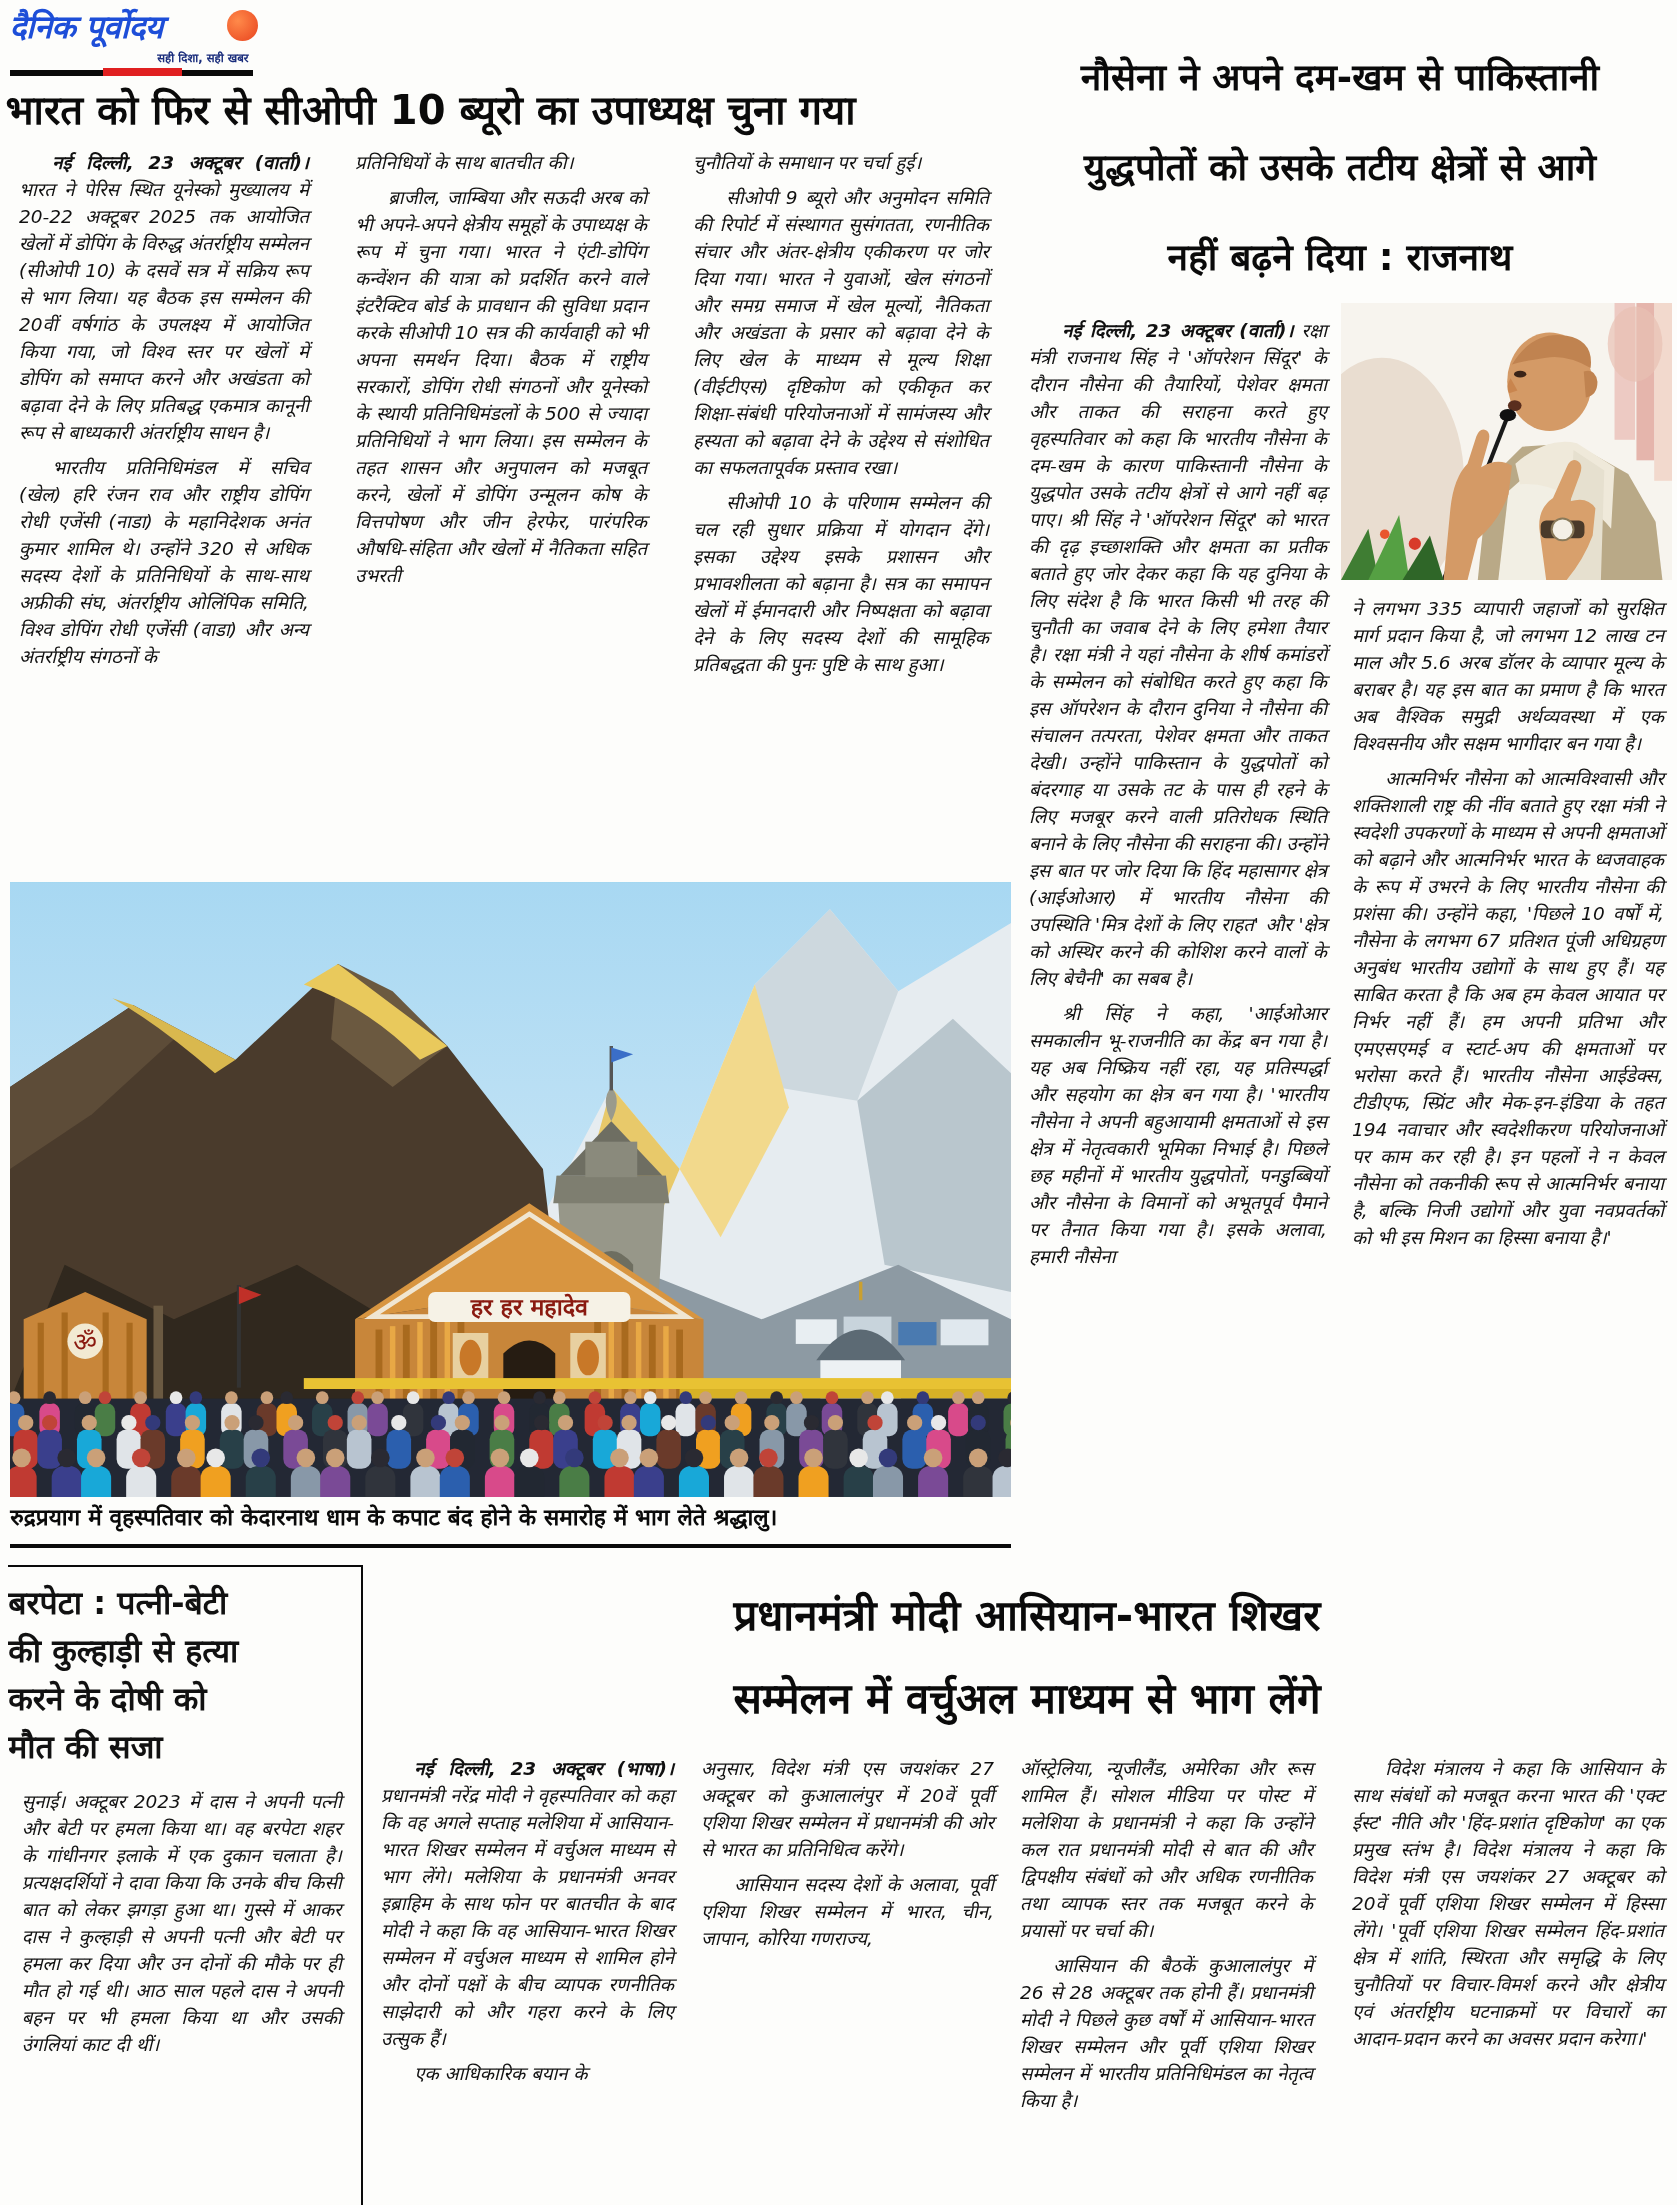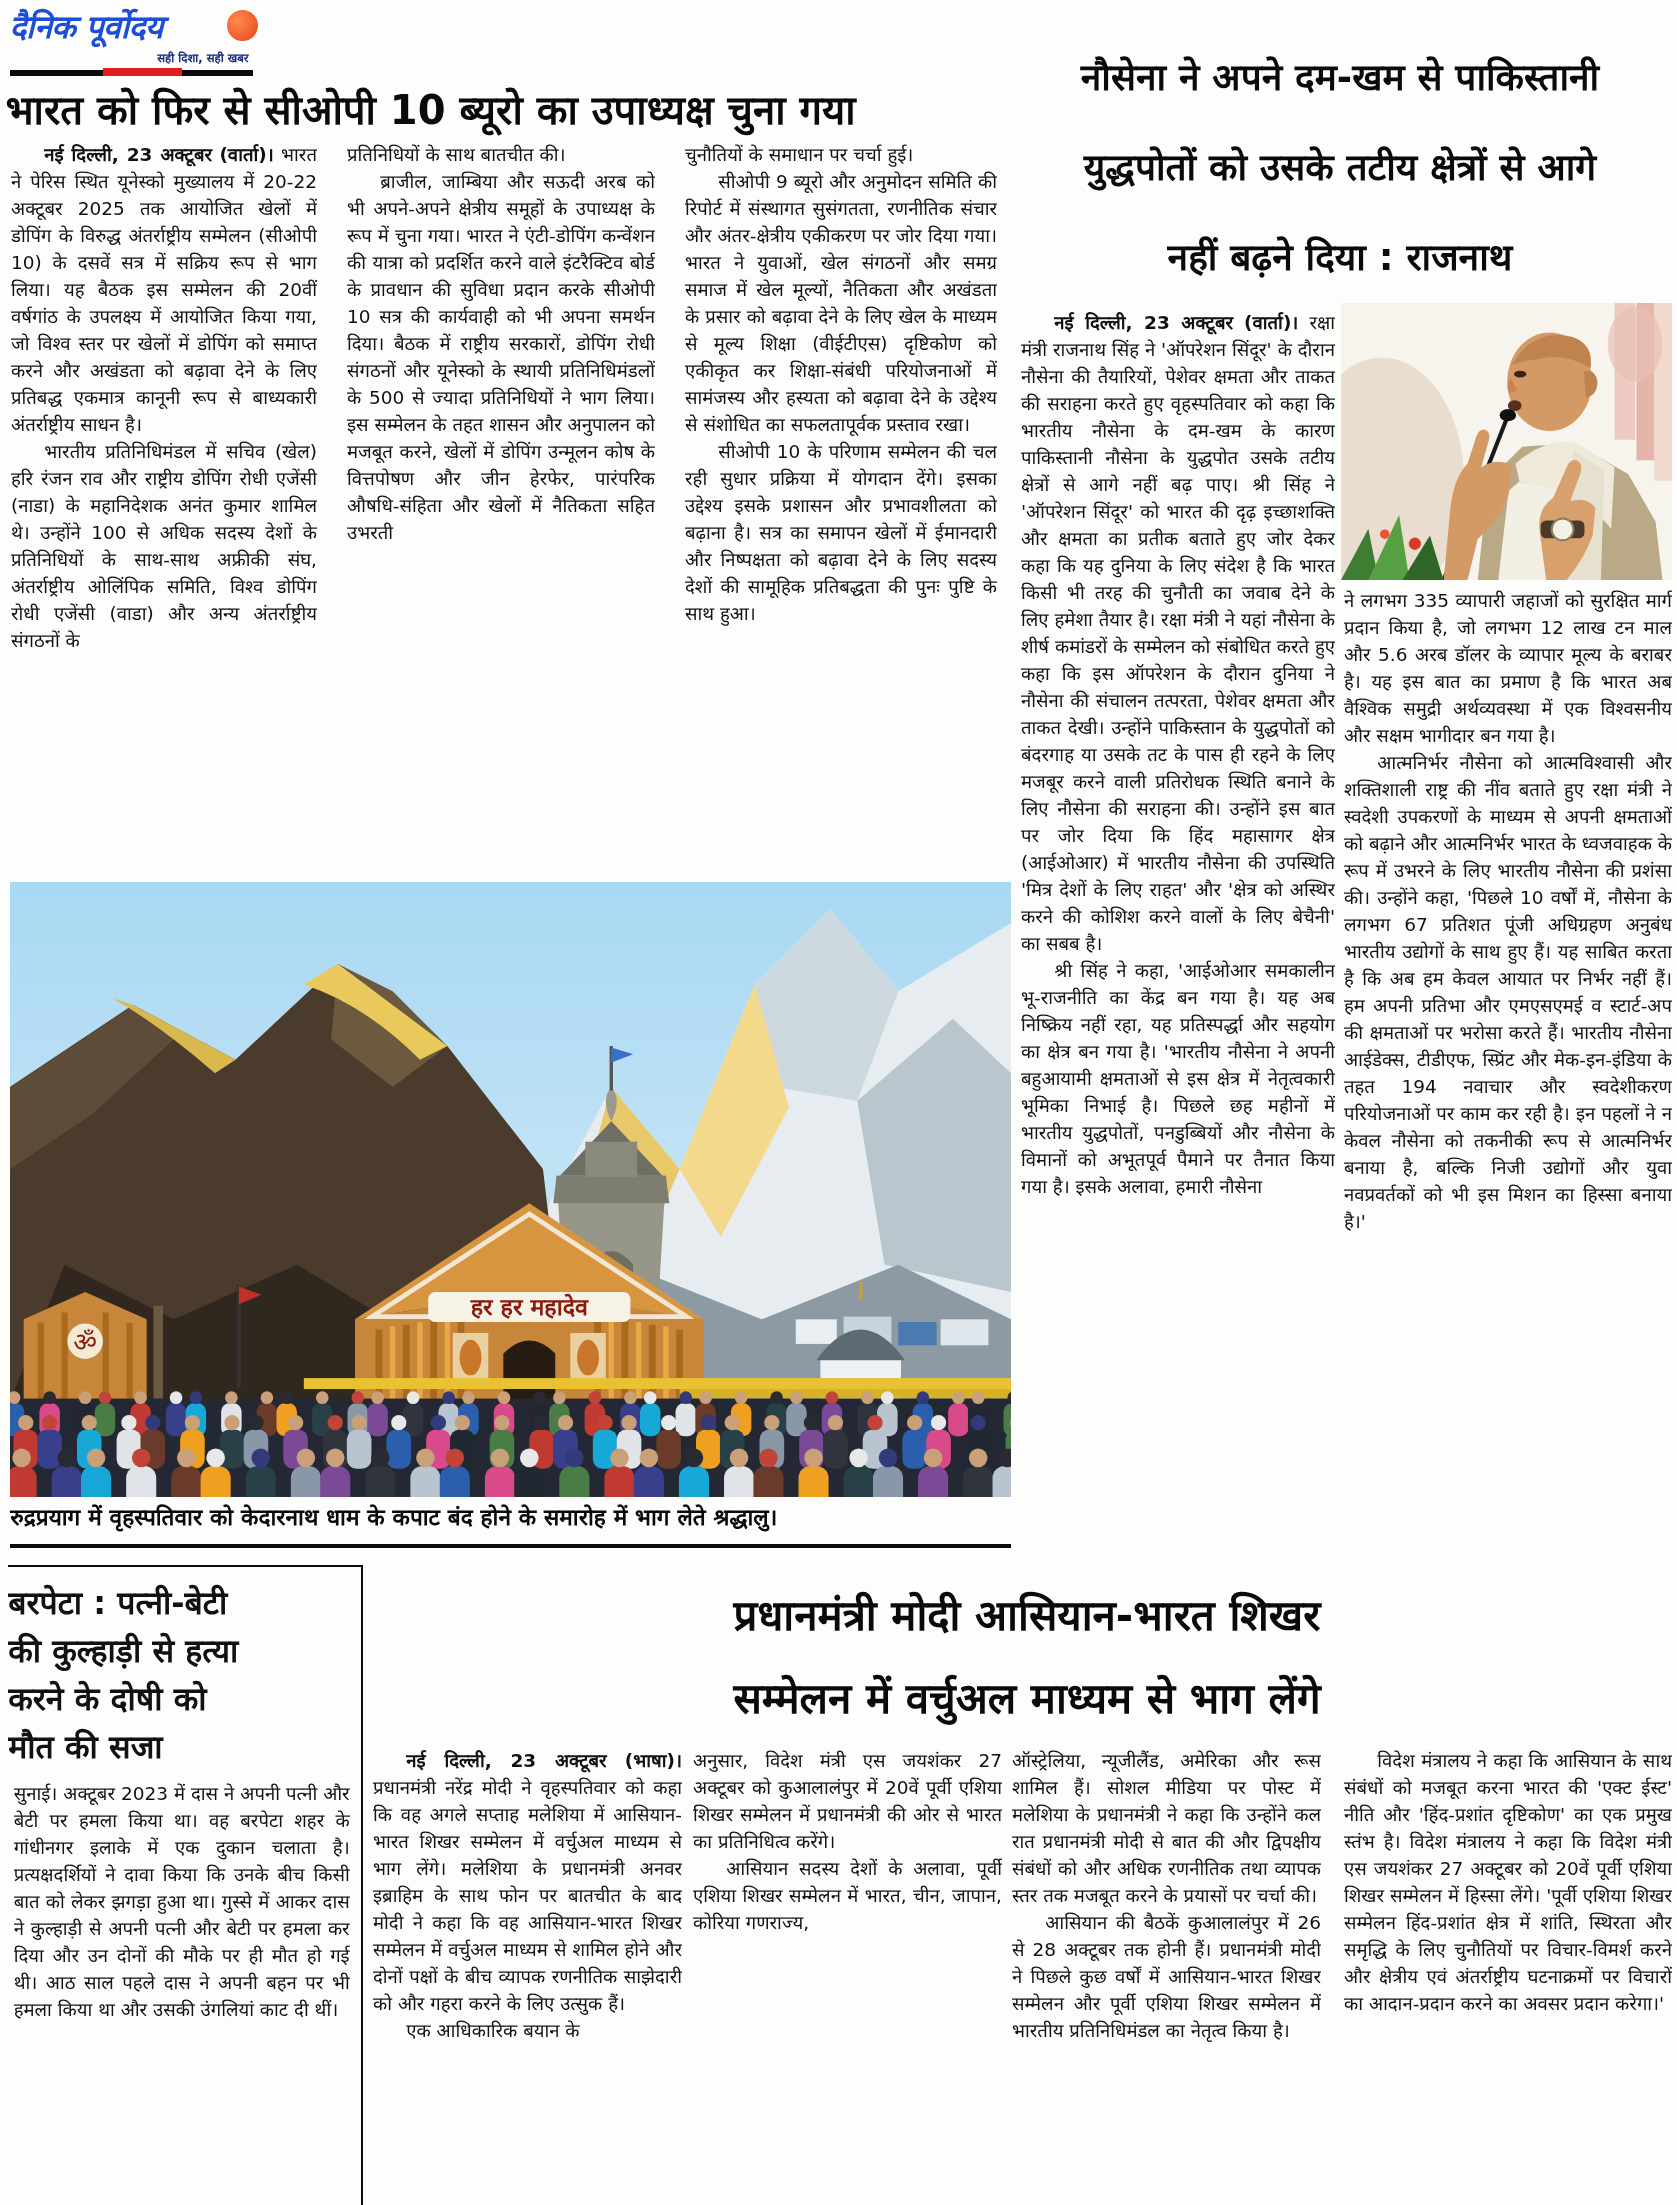--- a/index.html
+++ b/index.html
@@ -14,21 +14,21 @@
   #tagline{left:0;top:46px;width:239px;text-align:right;font-size:11.6px;font-weight:700;color:#1a2d7c;}
   #mast-rule{left:0;top:66px;width:243px;height:5.5px;background:#0a0a0a;}
   #mast-red{left:93px;top:64px;width:79px;height:8.2px;background:#e02020;}
   
   .headline{font-weight:700;color:#0a0a0a;}
   #cop-headline{left:5.5px;top:81px;width:991px;height:59px;font-size:40px;white-space:nowrap;overflow:hidden;}
   #navy-headline{left:1010px;top:33px;width:660px;height:273px;text-align:center;}
   #navy-headline div{font-size:37px;line-height:90px;white-space:nowrap;overflow:hidden;}
   
   .body-col{font-size:18.5px;line-height:27px;text-align:justify;overflow:hidden;}
-  .body-col p{margin:0;text-indent:1.8em;}
+  .body-col p{margin:8px;text-indent:1.8em;font-style:italic;}
   .cont p:first-child{text-indent:0;}
   .lead-para b{font-weight:700;}
   
   #cop-c1{left:11px;top:141px;width:306px;height:737px;}
   #cop-c2{left:347px;top:141px;width:308px;height:737px;}
   #cop-c3{left:685px;top:141px;width:312px;height:737px;}
   
   #navy-c1{left:1021px;top:309px;width:314px;height:1244px;}
   #navy-c2{left:1344px;top:587px;width:328px;height:967px;}
   #rajnath-photo{left:1341px;top:303px;width:331px;height:277px;background:#f6f2ec;overflow:hidden;}
@@ -64,21 +64,21 @@
     <div class="abs" id="logo-text">दैनिक पूर्वोदय</div>
     <div class="abs" id="tagline">सही दिशा, सही खबर</div>
     <div class="abs" id="mast-rule"></div>
     <div class="abs" id="mast-red"></div>
   </div>
 
   <div class="abs headline" id="cop-headline">भारत को फिर से सीओपी 10 ब्यूरो का उपाध्यक्ष चुना गया</div>
   <div class="abs body-col" id="cop-c1">
     <p class="lead-para"><b>नई दिल्ली, 23 अक्टूबर</b> <b>(वार्ता)।</b> <span>भारत ने पेरिस स्थित यूनेस्को मुख्यालय में 20-22 अक्टूबर 2025 तक आयोजित खेलों में डोपिंग के विरुद्ध अंतर्राष्ट्रीय सम्मेलन (सीओपी 10) के दसवें सत्र में सक्रिय रूप से भाग लिया। यह बैठक इस सम्मेलन की 20वीं वर्षगांठ के उपलक्ष्य में आयोजित किया गया, जो विश्व स्तर पर खेलों में डोपिंग को समाप्त करने और अखंडता को बढ़ावा देने के लिए प्रतिबद्ध एकमात्र कानूनी रूप से बाध्यकारी अंतर्राष्ट्रीय साधन है।</span></p>
     <div>
-        <p>भारतीय प्रतिनिधिमंडल में सचिव (खेल) हरि रंजन राव और राष्ट्रीय डोपिंग रोधी एजेंसी (नाडा) के महानिदेशक अनंत कुमार शामिल थे। उन्होंने 100 से अधिक सदस्य देशों के प्रतिनिधियों के साथ-साथ अफ्रीकी संघ, अंतर्राष्ट्रीय ओलिंपिक समिति, विश्व डोपिंग रोधी एजेंसी (वाडा) और अन्य अंतर्राष्ट्रीय संगठनों के</p>
+        <p>भारतीय प्रतिनिधिमंडल में सचिव (खेल) हरि रंजन राव और राष्ट्रीय डोपिंग रोधी एजेंसी (नाडा) के महानिदेशक अनंत कुमार शामिल थे। उन्होंने 320 से अधिक सदस्य देशों के प्रतिनिधियों के साथ-साथ अफ्रीकी संघ, अंतर्राष्ट्रीय ओलिंपिक समिति, विश्व डोपिंग रोधी एजेंसी (वाडा) और अन्य अंतर्राष्ट्रीय संगठनों के</p>
       </div>
   </div>
   <div class="abs body-col cont" id="cop-c2">
       <p>प्रतिनिधियों के साथ बातचीत की।</p>
       <p>ब्राजील, जाम्बिया और सऊदी अरब को भी अपने-अपने क्षेत्रीय समूहों के उपाध्यक्ष के रूप में चुना गया। भारत ने एंटी-डोपिंग कन्वेंशन की यात्रा को प्रदर्शित करने वाले इंटरैक्टिव बोर्ड के प्रावधान की सुविधा प्रदान करके सीओपी 10 सत्र की कार्यवाही को भी अपना समर्थन दिया। बैठक में राष्ट्रीय सरकारों, डोपिंग रोधी संगठनों और यूनेस्को के स्थायी प्रतिनिधिमंडलों के 500 से ज्यादा प्रतिनिधियों ने भाग लिया। इस सम्मेलन के तहत शासन और अनुपालन को मजबूत करने, खेलों में डोपिंग उन्मूलन कोष के वित्तपोषण और जीन हेरफेर, पारंपरिक औषधि-संहिता और खेलों में नैतिकता सहित उभरती</p>
     </div>
   <div class="abs body-col cont" id="cop-c3">
       <p>चुनौतियों के समाधान पर चर्चा हुई।</p>
       <p>सीओपी 9 ब्यूरो और अनुमोदन समिति की रिपोर्ट में संस्थागत सुसंगतता, रणनीतिक संचार और अंतर-क्षेत्रीय एकीकरण पर जोर दिया गया। भारत ने युवाओं, खेल संगठनों और समग्र समाज में खेल मूल्यों, नैतिकता और अखंडता के प्रसार को बढ़ावा देने के लिए खेल के माध्यम से मूल्य शिक्षा (वीईटीएस) दृष्टिकोण को एकीकृत कर शिक्षा-संबंधी परियोजनाओं में सामंजस्य और हस्यता को बढ़ावा देने के उद्देश्य से संशोधित का सफलतापूर्वक प्रस्ताव रखा।</p>
       <p>सीओपी 10 के परिणाम सम्मेलन की चल रही सुधार प्रक्रिया में योगदान देंगे। इसका उद्देश्य इसके प्रशासन और प्रभावशीलता को बढ़ाना है। सत्र का समापन खेलों में ईमानदारी और निष्पक्षता को बढ़ावा देने के लिए सदस्य देशों की सामूहिक प्रतिबद्धता की पुनः पुष्टि के साथ हुआ।</p>

